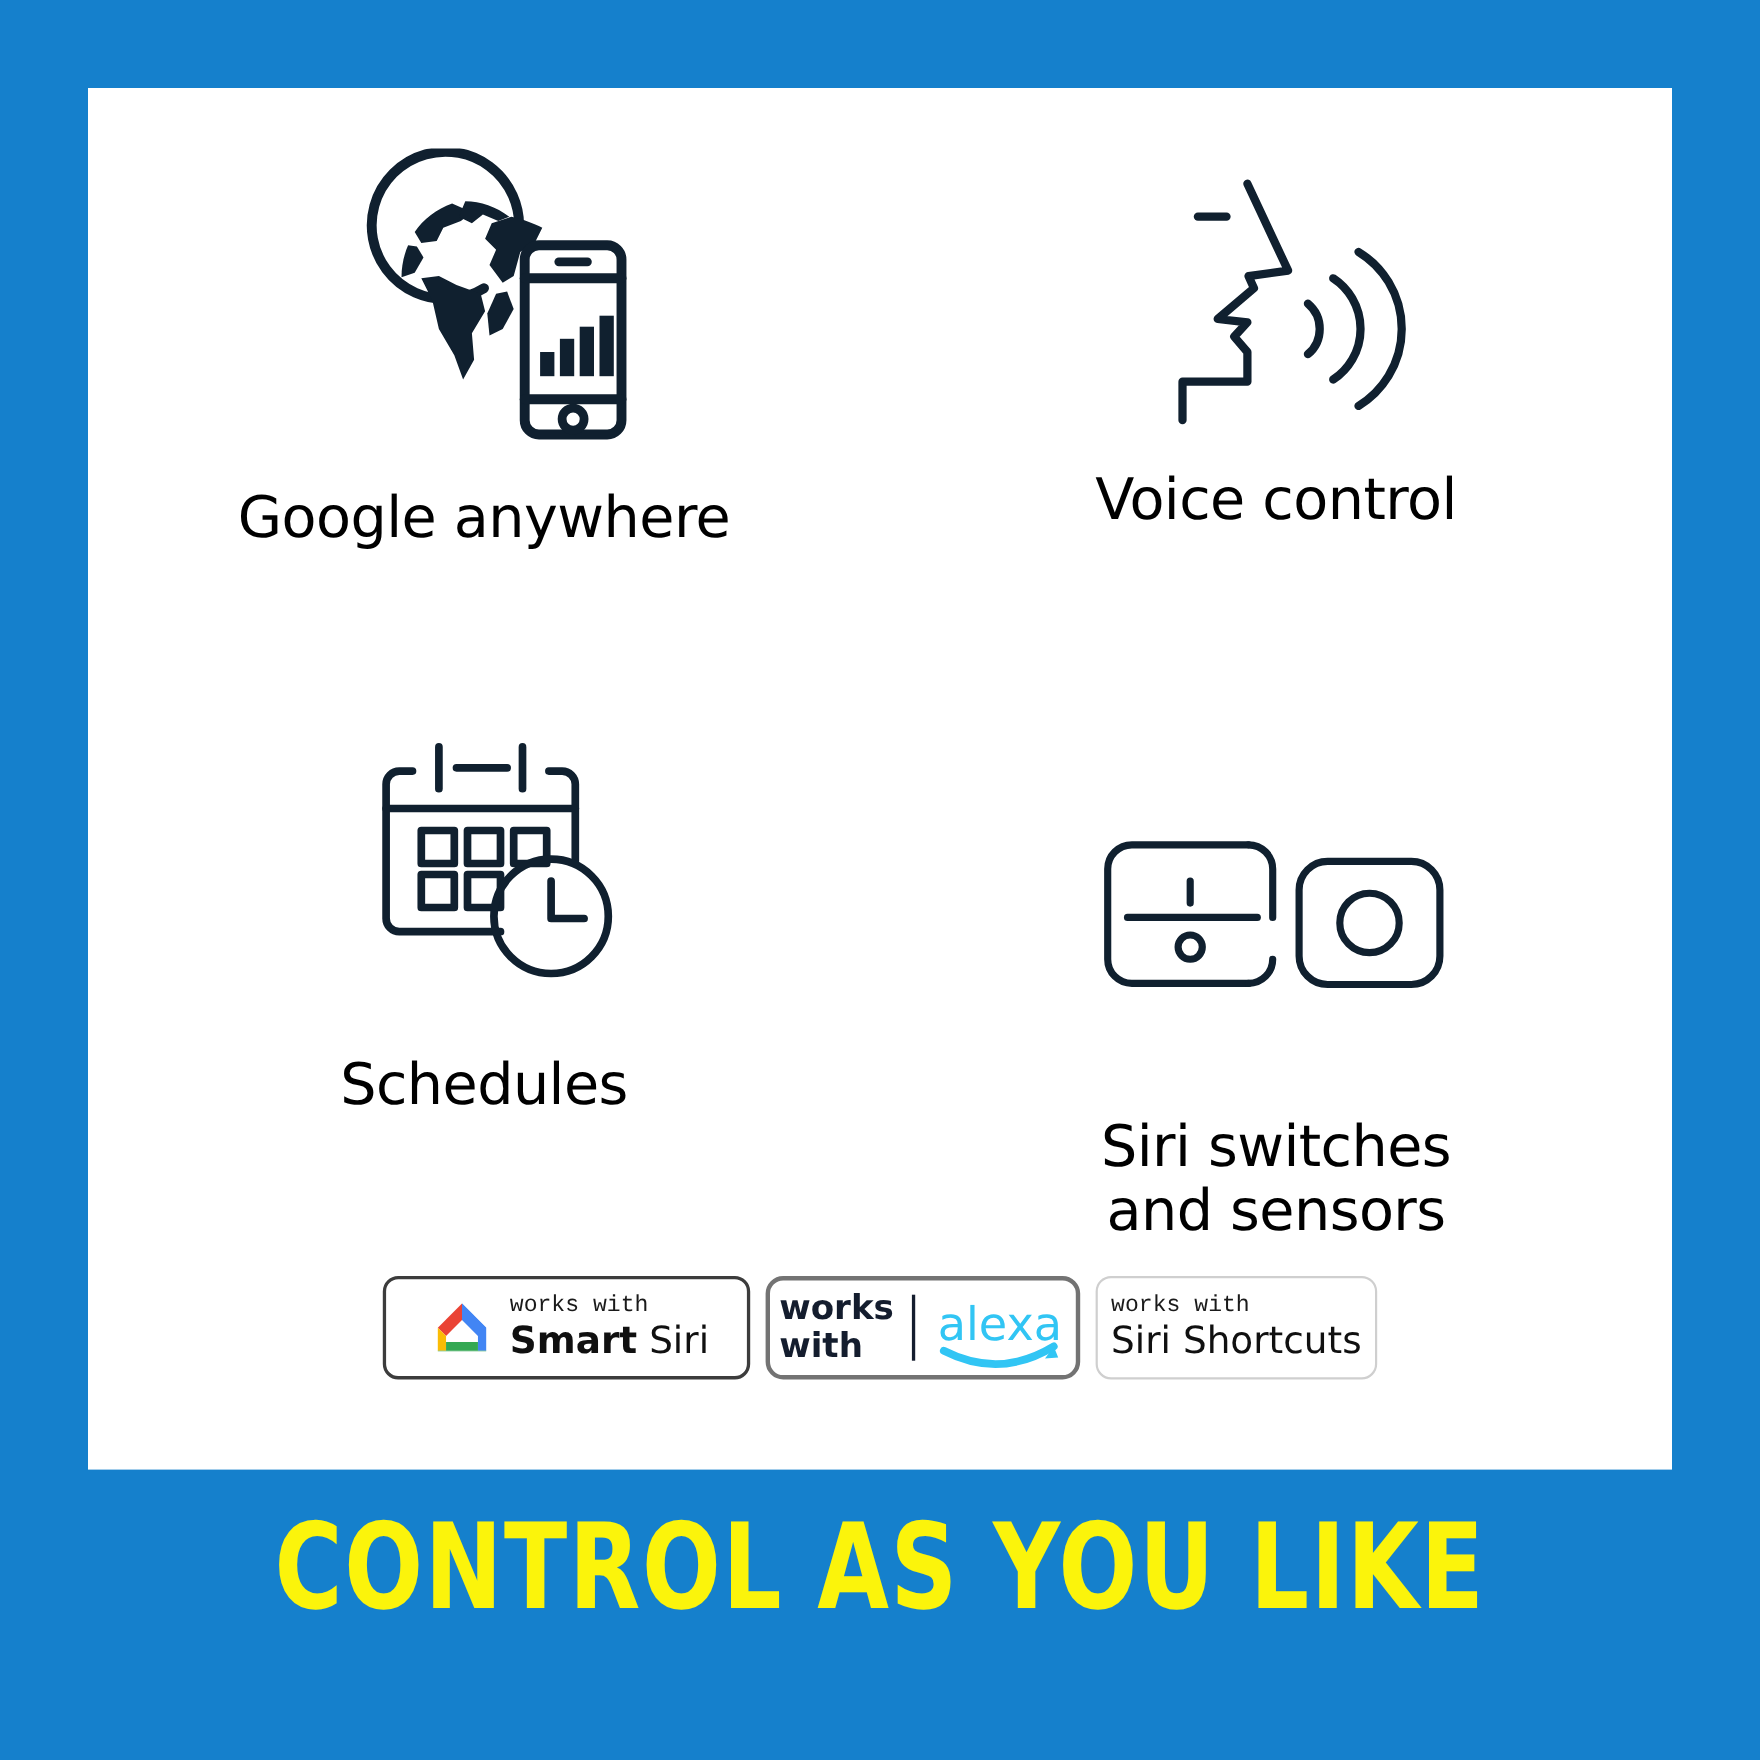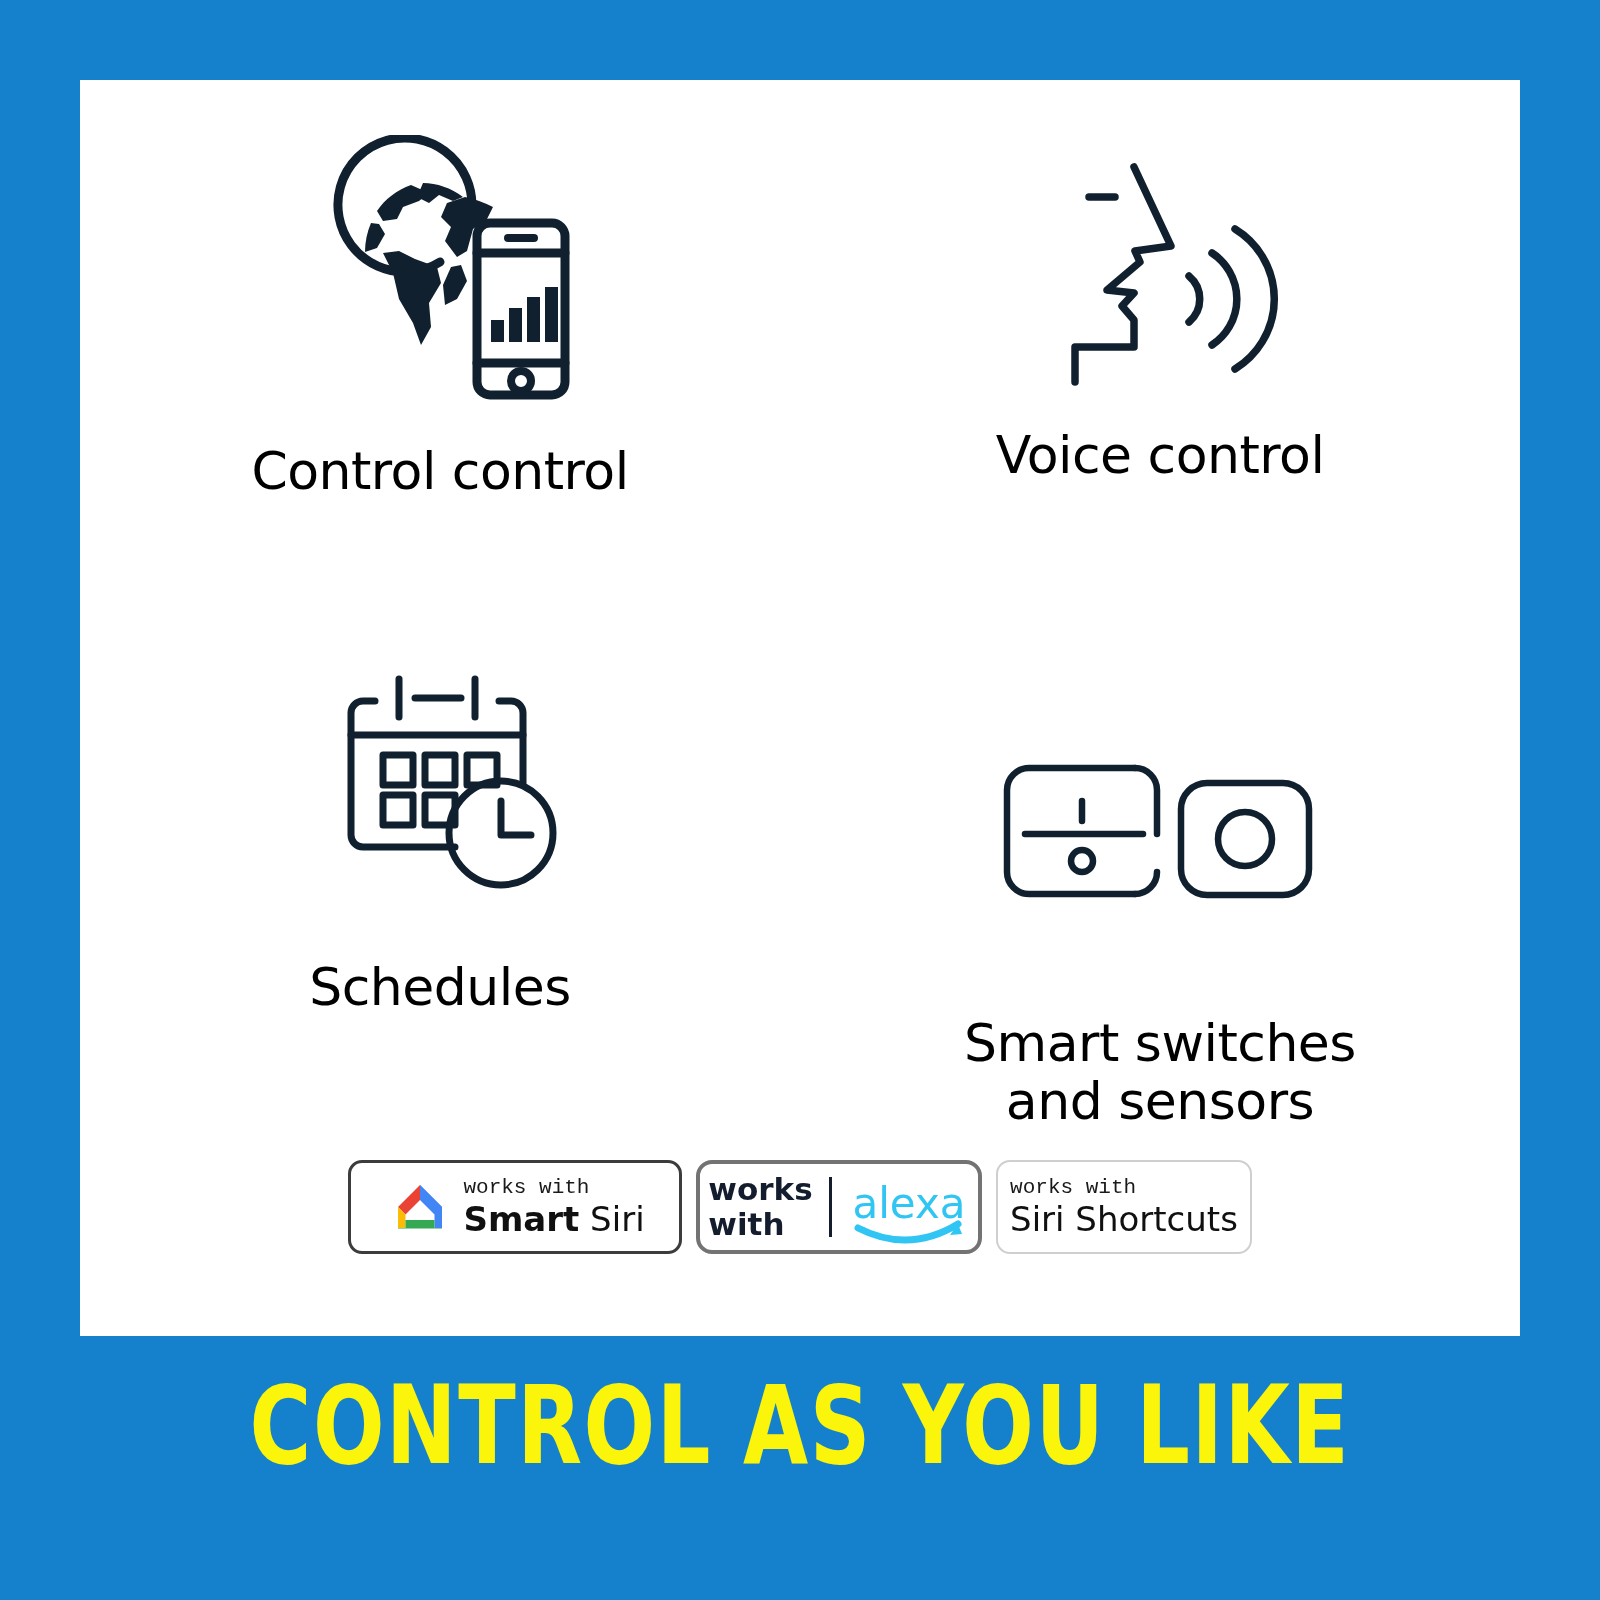--- a/index.html
+++ b/index.html
@@ -200,21 +200,21 @@
               <circle cx="216" cy="246" r="10" stroke-width="8"></circle>
             </g>
             <g fill="#10202f">
               <rect x="186" y="185" width="13" height="22"></rect>
               <rect x="204" y="173" width="13" height="34"></rect>
               <rect x="222" y="162" width="13" height="45"></rect>
               <rect x="240" y="152" width="13" height="55"></rect>
             </g>
           </svg>
         </div>
-        <div class="feature-label">Control control</div>
+        <div class="feature-label">Google anywhere</div>
       </div>
 
       <div class="feature feat-voice">
         <div class="feature-icon">
           <svg width="250" height="250" viewBox="0 0 250 250" aria-hidden="true">
             <g fill="none" stroke="#10202f" stroke-width="7.5" stroke-linecap="round" stroke-linejoin="round">
 
               <polyline points="40,244 40,209 99,209 99,182 87,168 99,155 72,152 105,124 100,113 136,108 99,29"></polyline>
 
               <line x1="54" y1="59" x2="80" y2="59"></line>
@@ -265,21 +265,21 @@
               <path d="M172 126 a22 22 0 0 1 -22 22"></path>
               <line x1="40" y1="88" x2="158" y2="88"></line>
               <line x1="97" y1="55" x2="97" y2="75"></line>
               <circle cx="97" cy="115" r="11"></circle>
 
               <rect x="196" y="37" width="128" height="112" rx="26"></rect>
               <circle cx="260" cy="93" r="27"></circle>
             </g>
           </svg>
         </div>
-        <div class="feature-label">Smart switches
+        <div class="feature-label">Siri switches
 and sensors</div>
       </div>
 
     </div>
 
     <div class="badges">
 
       <div class="badge badge-google">
         <span>
           <svg width="58" height="58" viewBox="0 0 58 58" aria-hidden="true">

